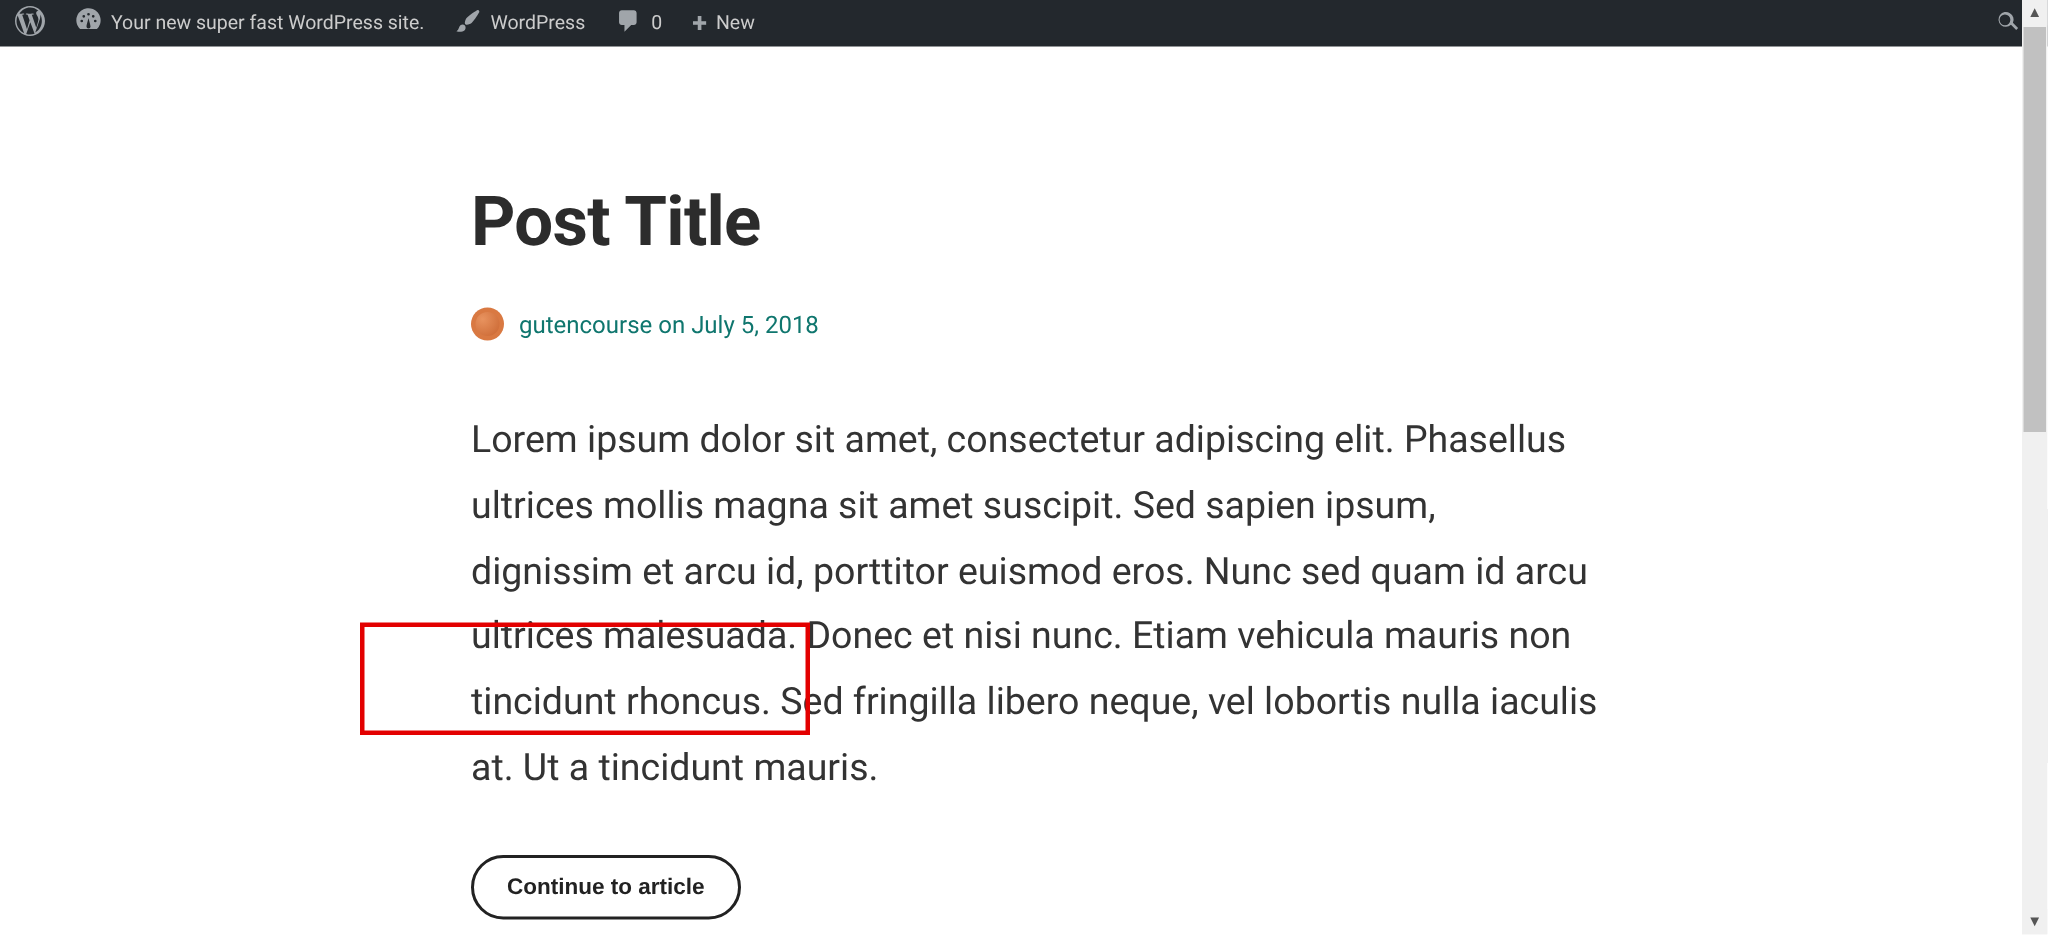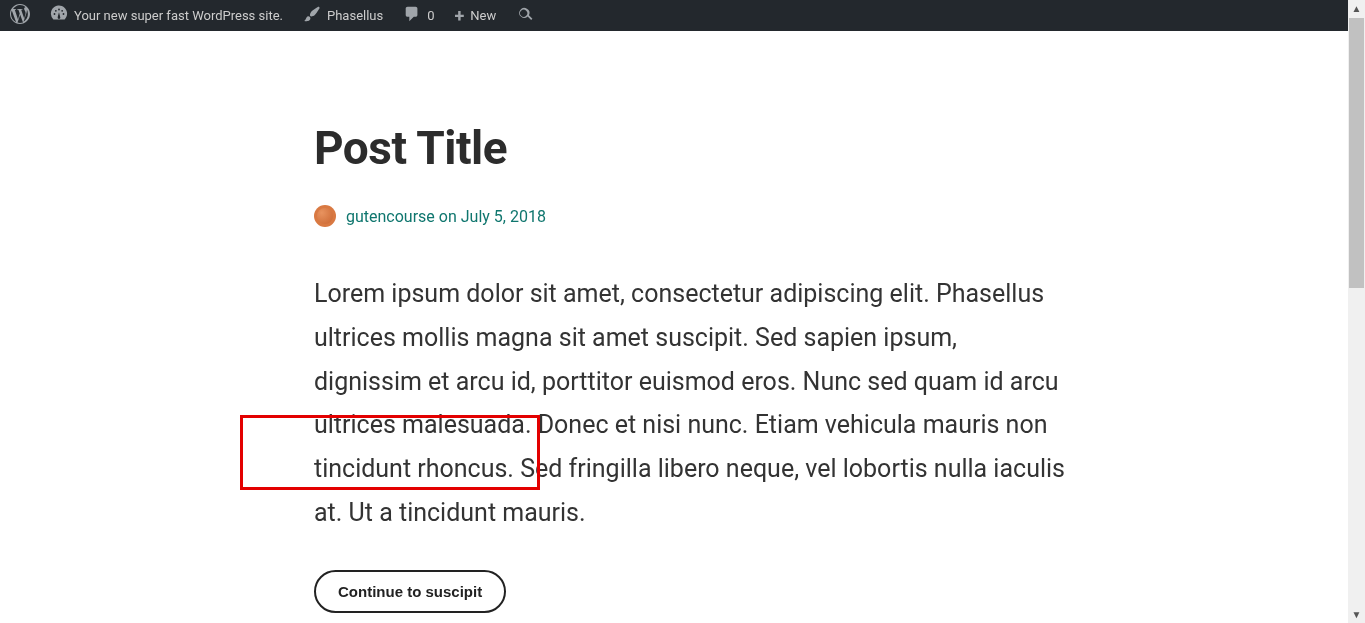--- a/index.html
+++ b/index.html
@@ -13,21 +13,21 @@
     }
     
     
     .admin-bar {
       background: #23282d;
       height: 31px;
       display: flex;
       align-items: center;
       color: #ccc;
       font-size: 13px;
-      justify-content: flex-start;
+      justify-content: space-between;
       padding: 0 8px 0 0;
     }
     .admin-left, .admin-right {
       display: flex;
       align-items: center;
       height: 100%;
     }
     .admin-item {
       display: flex;
       align-items: center;
@@ -194,21 +194,21 @@
           </svg>
       </span>
       <span>Your new super fast WordPress site.</span>
     </div>
     <div class="admin-item">
       <span class="brush-icon">
         <svg viewBox="0 0 20 20">
             <path d="M18.33 3.57s.27-.8-.31-1.36c-.53-.52-1.22-.24-1.22-.24-.61.3-5.76 3.47-7.67 5.57-.86.96-2.06 3.79-1.09 4.82.92.98 3.96-.17 4.79-1 2.06-2.06 5.21-7.17 5.5-7.79zM1.4 17.65c2.37-1.56 1.46-3.41 3.23-4.64.93-.65 2.22-.62 3.08.29.63.67.8 2.57-.16 3.46-1.57 1.45-4 1.55-6.15.89z"></path>
           </svg>
       </span>
-      <span>Phasellus</span>
+      <span>WordPress</span>
     </div>
     <div class="admin-item">
       <span class="comment-icon">
         <svg viewBox="0 0 20 20">
             <path d="M5 2h9c1.1 0 2 .9 2 2v7c0 1.1-.9 2-2 2h-2l-5 5v-5H5c-1.1 0-2-.9-2-2V4c0-1.1.9-2 2-2z"></path>
           </svg>
       </span>
       <span>0</span>
     </div>
     <div class="admin-item">
@@ -234,21 +234,21 @@
     <span class="author-avatar"></span>
     <span class="meta-text">
       <span>gutencourse</span>
       <span>on</span>
       <span>July 5, 2018</span>
     </span>
   </div>
   
   <p class="post-excerpt">Lorem ipsum dolor sit amet, consectetur adipiscing elit. Phasellus ultrices mollis magna sit amet suscipit. Sed sapien ipsum, dignissim et arcu id, porttitor euismod eros. Nunc sed quam id arcu ultrices malesuada. Donec et nisi nunc. Etiam vehicula mauris non tincidunt rhoncus. Sed fringilla libero neque, vel lobortis nulla iaculis at. Ut a tincidunt mauris.</p>
   
-  <button class="continue-btn">Continue to suscipit</button>
+  <button class="continue-btn">Continue to article</button>
   
   <hr class="divider">
 </div>
 
 <div class="highlight-box"></div>
 
 <div class="scrollbar">
   <div class="scroll-arrow">▲</div>
   <div class="scroll-thumb"></div>
   <div style="flex:1"></div>

